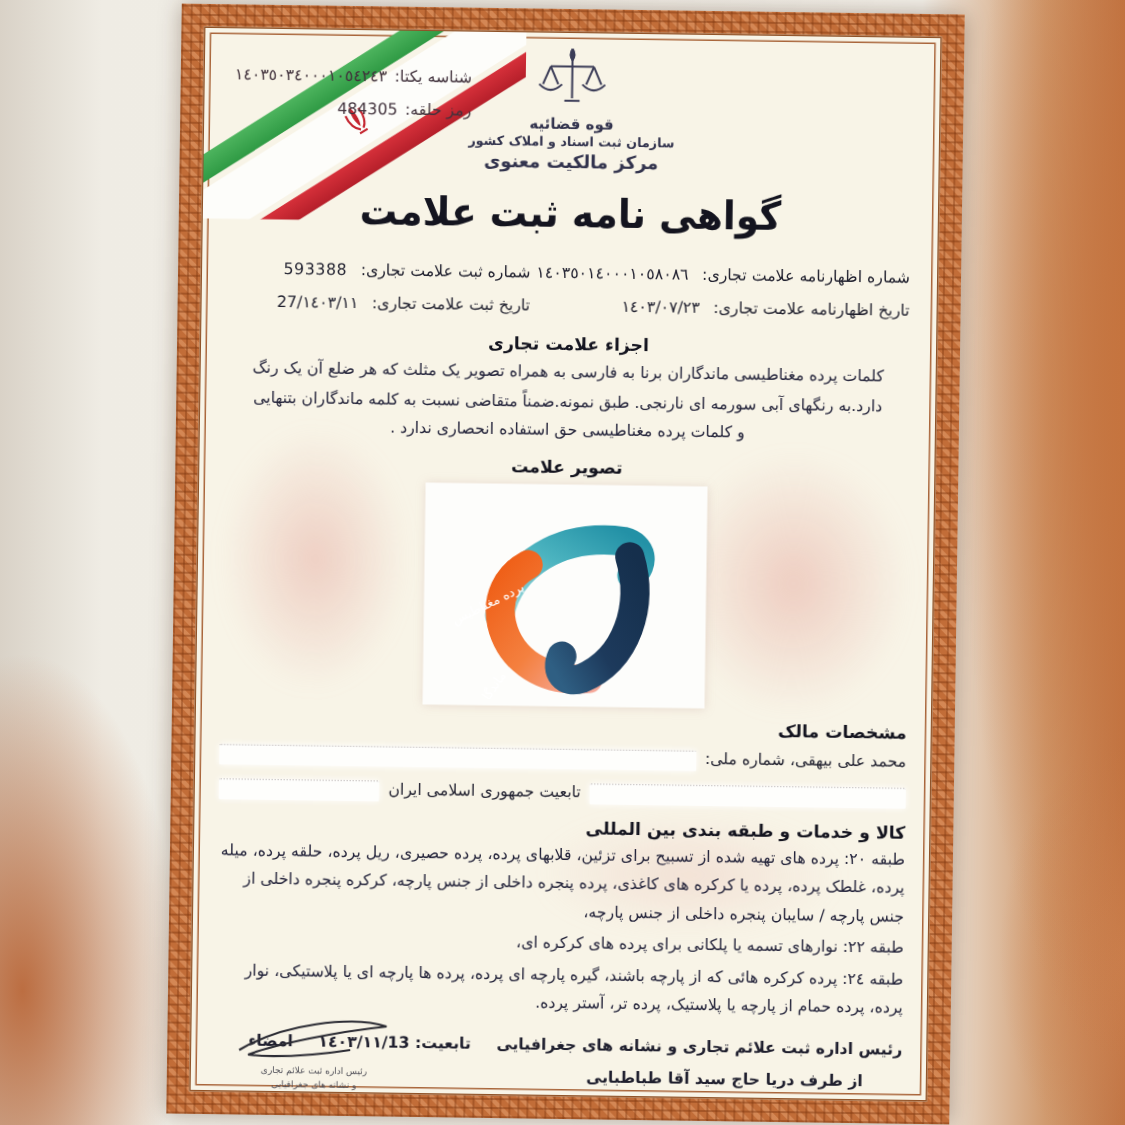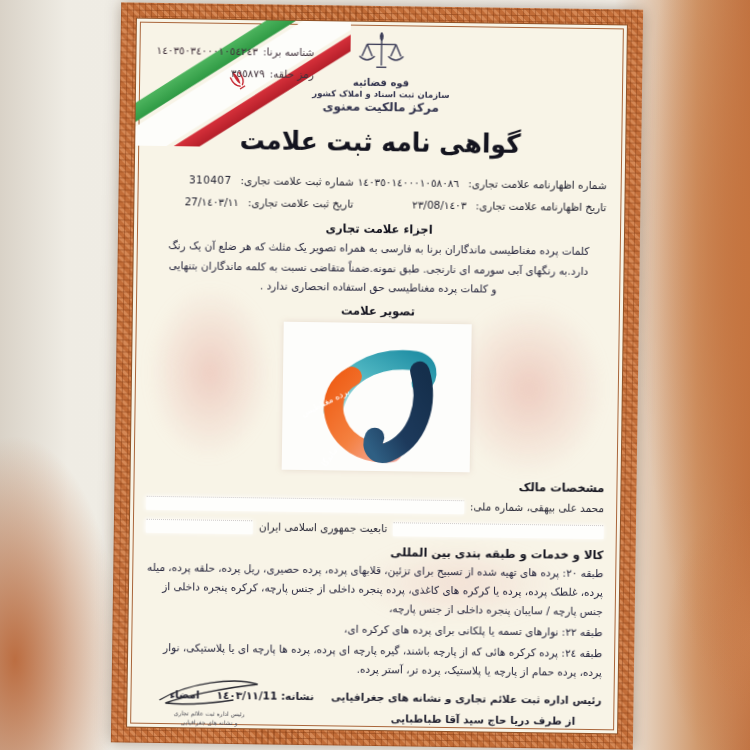--- a/index.html
+++ b/index.html
@@ -115,42 +115,42 @@
               <path d="M38,31 Q47,40 56,31"></path>
               <line x1="24" y1="44" x2="36" y2="44"></line>
             </g>
           </svg>
           <div class="l1">قوه قضائیه</div>
           <div class="l2">سازمان ثبت اسناد و املاک کشور</div>
           <div class="l3">مرکز مالکیت معنوی</div>
         </div>
 
         <div class="ids">
-          <div class="row"><span>شناسه برنا:</span><span class="val">١٤٠٣٥٠٣٤٠٠٠١٠٥٤٢٤٣</span></div>
-          <div class="row"><span>رمز حلقه:</span><span class="val">٣٥٥٨٧٩</span></div>
+          <div class="row"><span>شناسه یکتا:</span><span class="val">١٤٠٣٥٠٣٤٠٠٠١٠٥٤٢٤٣</span></div>
+          <div class="row"><span>رمز حلقه:</span><span class="val">484305</span></div>
         </div>
       </div>
 
       <div class="title">گواهی نامه ثبت علامت</div>
 
       <div class="fields">
         <div class="fcol col-r">
           <div class="frow">
             <span class="lbl">شماره اظهارنامه علامت تجاری:</span>
             <span class="val">١٤٠٣٥٠١٤٠٠٠١٠٥٨٠٨٦</span>
           </div>
           <div class="frow">
             <span class="lbl">تاریخ اظهارنامه علامت تجاری:</span>
-            <span class="val">١٤٠٣/08/٢٣</span>
+            <span class="val">١٤٠٣/٠٧/٢٣</span>
           </div>
         </div>
         <div class="fcol col-l">
           <div class="frow">
             <span class="lbl">شماره ثبت علامت تجاری:</span>
-            <span class="val">310407</span>
+            <span class="val">593388</span>
           </div>
           <div class="frow">
             <span class="lbl">تاریخ ثبت علامت تجاری:</span>
             <span class="val">١٤٠٣/١١/27</span>
           </div>
         </div>
       </div>
 
       <div class="h-center">اجزاء علامت تجاری</div>
       <div class="comp-text">کلمات پرده مغناطیسی ماندگاران برنا به فارسی به همراه تصویر یک مثلث که هر ضلع آن یک رنگ دارد.به رنگهای آبی سورمه ای نارنجی. طبق نمونه.ضمناً متقاضی نسبت به کلمه ماندگاران بتنهایی و کلمات پرده مغناطیسی حق استفاده انحصاری ندارد .</div>
@@ -196,21 +196,21 @@
       </div>
 
       <div class="h-right">کالا و خدمات و طبقه بندی بین المللی</div>
       <div class="goods-text">طبقه ٢٠: پرده های تهیه شده از تسبیح برای تزئین، قلابهای پرده، پرده حصیری، ریل پرده، حلقه پرده، میله پرده، غلطک پرده، پرده یا کرکره های کاغذی، پرده پنجره داخلی از جنس پارچه، کرکره پنجره داخلی از جنس پارچه / سایبان پنجره داخلی از جنس پارچه،</div>
       <div class="goods-text">طبقه ٢٢: نوارهای تسمه یا پلکانی برای پرده های کرکره ای،</div>
       <div class="goods-text">طبقه ٢٤: پرده کرکره هائی که از پارچه باشند، گیره پارچه ای پرده، پرده ها پارچه ای یا پلاستیکی، نوار پرده، پرده حمام از پارچه یا پلاستیک، پرده تر، آستر پرده.</div>
 
       <div class="sig">
         <div class="sig-line1">
           <span>رئیس اداره ثبت علائم تجاری و نشانه های جغرافیایی</span>
-          <span><span>نشانه:</span> <span>١٤٠٣/١١/11</span></span>
+          <span><span>تابعیت:</span> <span>١٤٠٣/١١/13</span></span>
           <span>امضاء</span>
         </div>
         <div class="sig-line2">از طرف دریا حاج سید آقا طباطبایی</div>
         <div class="scribble">
           <svg width="112" height="34" viewBox="0 0 112 34">
             <path d="M6,26 C35,8 80,2 104,9 C70,13 30,22 12,29 C34,31 62,28 80,25" stroke="#2c2c34" stroke-width="1.4" fill="none"></path>
           </svg>
           <div class="stamp-text">
             <div>رئیس اداره ثبت علائم تجاری</div>
             <div>و نشانه های جغرافیایی</div>

